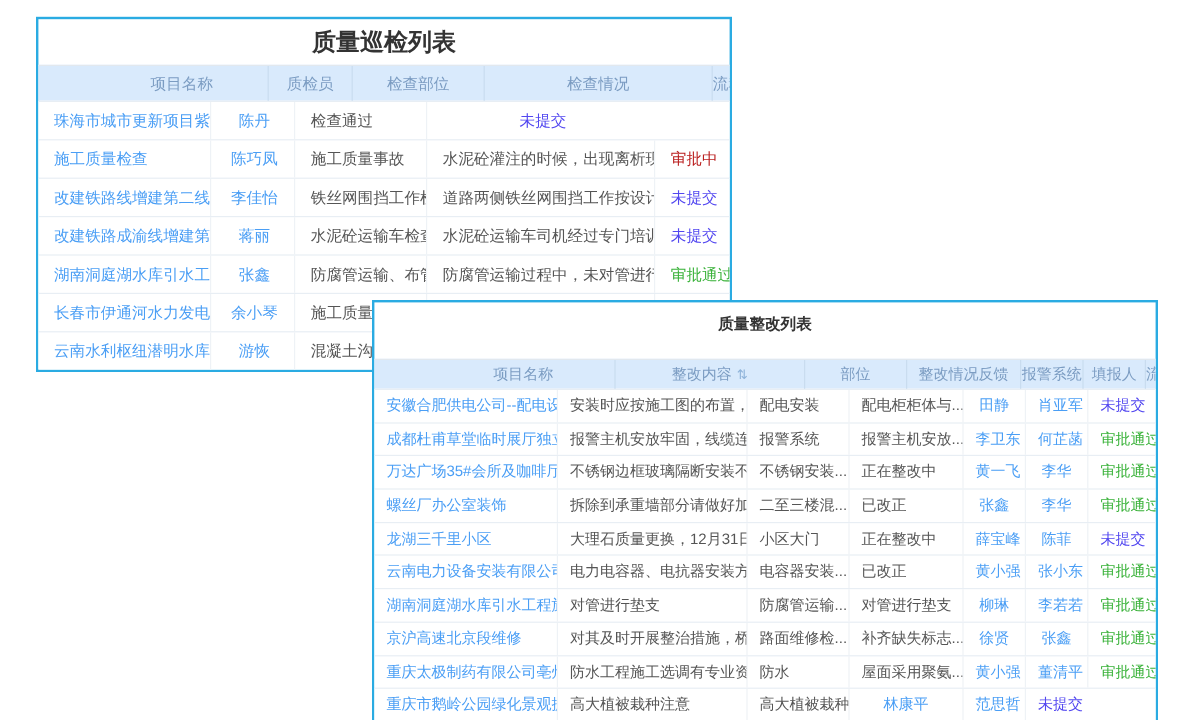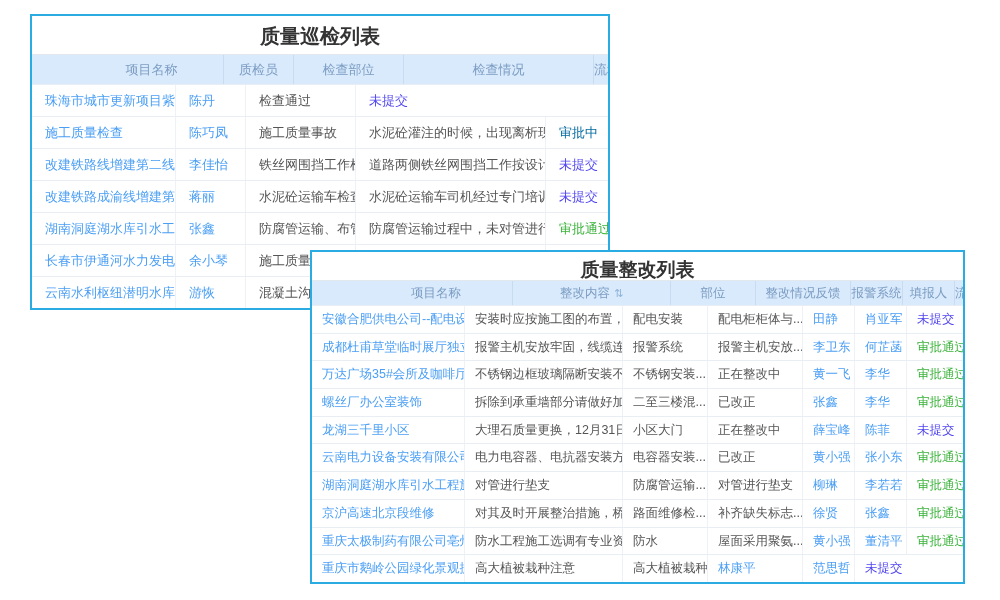--- a/index.html
+++ b/index.html
@@ -3,41 +3,41 @@
 <meta charset="utf-8">
 <style>
   * { margin:0; padding:0; box-sizing:border-box; }
   html,body { width:1000px; height:600px; background:#ffffff; overflow:hidden;
               font-family:"Liberation Sans","DejaVu Sans",sans-serif; }
   .tbl { position:absolute; background:#ffffff; border:2px solid #2aabe2; }
   .t1 { left:30px; top:14px; width:580px; z-index:1; }
   .t2 { left:310px; top:250px; width:655px; z-index:2; }
   .tbl-title { text-align:center; font-weight:bold; color:#333333; }
   .t1 .tbl-title { height:38px; line-height:40px; font-size:20px; }
-  .t2 .tbl-title { height:28px; line-height:35px; font-size:19px; }
+  .t2 .tbl-title { height:47px; line-height:35px; font-size:13px; }
   .t1g { display:grid; grid-template-columns:144px 70px 110px 190px 1fr; }
   .t2g { display:grid; grid-template-columns:153px 158px 85px 95px 52px 52px 1fr; }
   .hrow { background:#d9eafc; border-top:1px solid #e2e8ee;padding-left:48px; }
   .t1 .hrow { height:30px; line-height:29px; }
   .t2 .hrow { height:25px; line-height:24px; }
   .hc { color:#7b9cc2; text-align:center; overflow:hidden; white-space:nowrap;
         border-right:1px solid #c9dcef; }
   .t1 .hc { font-size:13px; }
   .t2 .hc { font-size:12.5px; }
   .hc:last-child { border-right:none; }
   .row { background:#ffffff; border-top:1px solid #e8eef4; }
   .t1 .row { height:32px; line-height:31px; }
   .t2 .row { height:27.7px; line-height:27px; }
   .cell { color:#555555; padding:0 10px; overflow:hidden; white-space:nowrap;
           border-right:1px solid #eef2f6; }
   .t1 .cell { font-size:13px; padding-left:13px; }
   .t2 .cell { font-size:12.5px; }
   .cell:last-child { border-right:none; }
   .link { color:#4a9ef5; cursor:pointer; }
-  .ctr { }
+  .ctr { text-align:center; }
   .status { font-size:13px; }
   .sort { color:#8fb3d9; font-size:11px; margin-left:4px; cursor:pointer; }
 </style>
 </head>
 <body>
 
 <div class="tbl t1">
   <div class="tbl-title">质量巡检列表</div>
   <div class="hrow t1g">
     <div class="hc">项目名称</div>
@@ -51,21 +51,21 @@
     <div class="cell link">珠海市城市更新项目紫...</div>
     <div class="cell link ctr">陈丹</div>
     <div class="cell">检查通过</div>
     <div class="cell ctr status" style="color: rgb(82, 71, 240);">未提交</div>
   </div>
   <div class="row t1g">
     <div class="cell link">施工质量检查</div>
     <div class="cell link ctr">陈巧凤</div>
     <div class="cell">施工质量事故</div>
     <div class="cell">水泥砼灌注的时候，出现离析现象</div>
-    <div class="cell ctr status" style="color: #0369a1;">审批中</div>
+    <div class="cell ctr status" style="color: #b91c1c;">审批中</div>
   </div>
   <div class="row t1g">
     <div class="cell link">改建铁路线增建第二线...</div>
     <div class="cell link ctr">李佳怡</div>
     <div class="cell">铁丝网围挡工作检查</div>
     <div class="cell">道路两侧铁丝网围挡工作按设计...</div>
     <div class="cell ctr status" style="color: rgb(82, 71, 240);">未提交</div>
   </div>
   <div class="row t1g">
     <div class="cell link">改建铁路成渝线增建第...</div>

